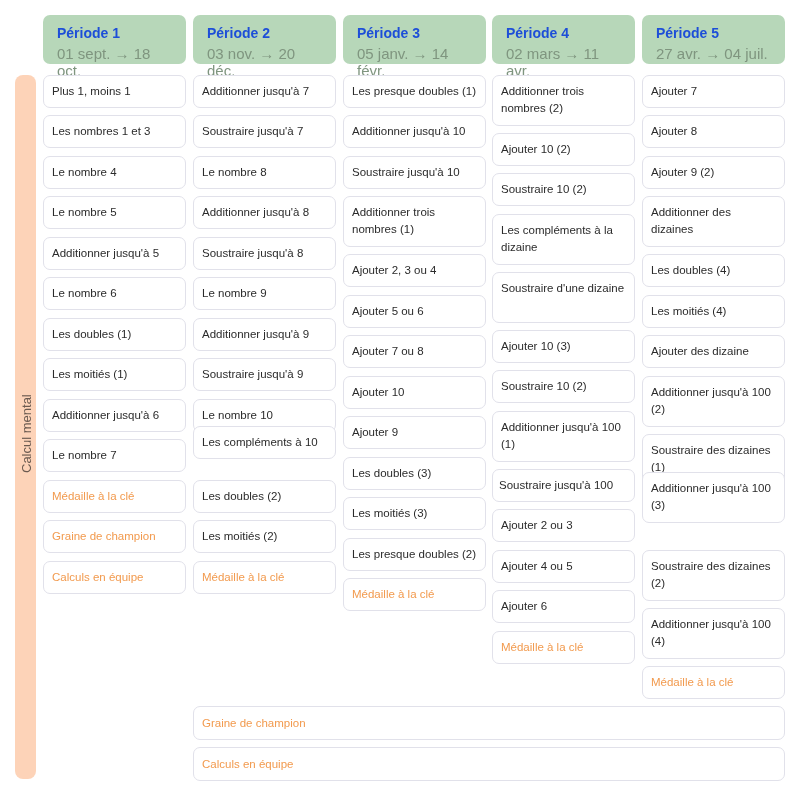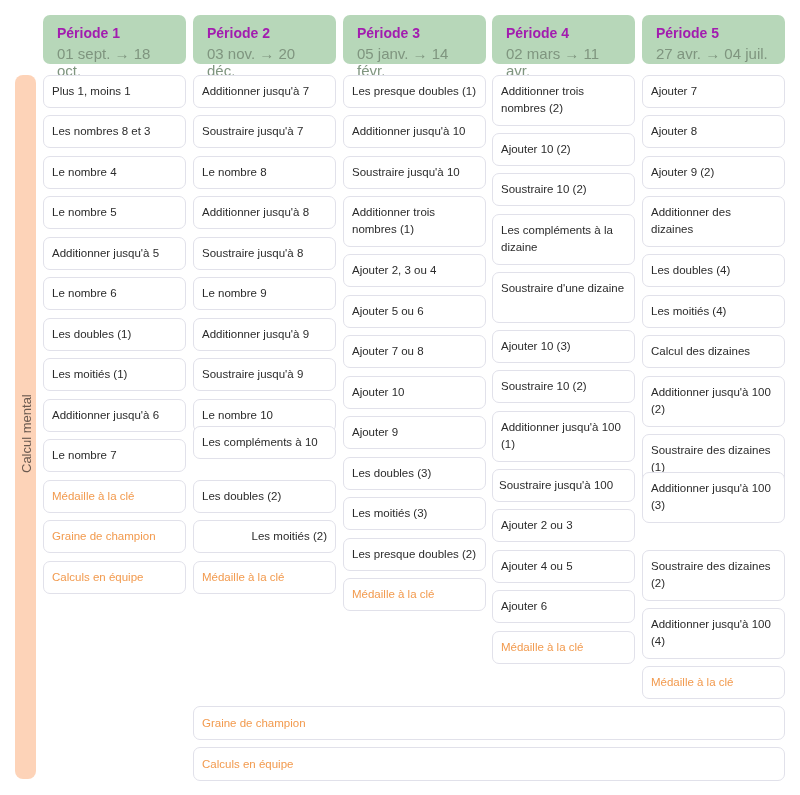--- a/index.html
+++ b/index.html
@@ -5,21 +5,21 @@
   * { box-sizing: border-box; margin: 0; padding: 0; }
   body {
     width: 800px; height: 795px; background: #ffffff;
     font-family: "Liberation Sans", "DejaVu Sans", sans-serif;
     color: #2b2b2b; position: relative; overflow: hidden;
   }
   .header {
     position: absolute; top: 15px; height: 49px; width: 143px;
     background: #b7d7b9; border-radius: 7px; padding: 9px 14px;
   }
-  .header .title { font-size: 14px; font-weight: bold; color: #a21caf; line-height: 18px; }
+  .header .title { font-size: 14px; font-weight: bold; color: #1d4ed8; line-height: 18px; }
   .header .dates { font-size: 15px; color: #7f957f; margin-top: 3px; }
   .side-bar {
     position: absolute; left: 15px; top: 75px; width: 21px; height: 704px;
     background: #fdd3b8; border-radius: 8px;
   }
   .side-label {
     position: absolute; left: 16px; top: 430px; transform: translate(0,-50%) rotate(-90deg);
     transform-origin: center; width: 20px; text-align: center; white-space: nowrap;
     font-size: 13px; color: #6b5a50;
   }
@@ -59,21 +59,21 @@
       <div class="title">Période 4</div>
       <div class="dates">02 mars → 11 avr.</div>
     </div>
     <div class="header" style="left: 642px;">
       <div class="title">Période 5</div>
       <div class="dates">27 avr. → 04 juil.</div>
     </div>
   </div>
 <div id="cols">
     <div class="card" style="left: 43px; top: 75px; height: 33px; position: absolute;"><span>Plus 1, moins 1</span></div>
-    <div class="card" style="left: 43px; top: 115px; height: 33px; position: absolute;"><span>Les nombres 8 et 3</span></div>
+    <div class="card" style="left: 43px; top: 115px; height: 33px; position: absolute;"><span>Les nombres 1 et 3</span></div>
     <div class="card" style="left: 43px; top: 156px; height: 33px; position: absolute;"><span>Le nombre 4</span></div>
     <div class="card" style="left: 43px; top: 196px; height: 33px; position: absolute;"><span>Le nombre 5</span></div>
     <div class="card" style="left: 43px; top: 237px; height: 33px; position: absolute;"><span>Additionner jusqu'à 5</span></div>
     <div class="card" style="left: 43px; top: 277px; height: 33px; position: absolute;"><span>Le nombre 6</span></div>
     <div class="card" style="left: 43px; top: 318px; height: 33px; position: absolute;"><span>Les doubles (1)</span></div>
     <div class="card" style="left: 43px; top: 358px; height: 33px; position: absolute;"><span>Les moitiés (1)</span></div>
     <div class="card" style="left: 43px; top: 399px; height: 33px; position: absolute;"><span>Additionner jusqu'à 6</span></div>
     <div class="card" style="left: 43px; top: 439px; height: 33px; position: absolute;"><span>Le nombre 7</span></div>
     <div class="card special" style="left: 43px; top: 480px; height: 33px; position: absolute;"><span>Médaille à la clé</span></div>
     <div class="card special" style="left: 43px; top: 520px; height: 33px; position: absolute;"><span>Graine de champion</span></div>
@@ -82,21 +82,21 @@
     <div class="card" style="left: 193px; top: 115px; height: 33px; position: absolute;"><span>Soustraire jusqu'à 7</span></div>
     <div class="card" style="left: 193px; top: 156px; height: 33px; position: absolute;"><span>Le nombre 8</span></div>
     <div class="card" style="left: 193px; top: 196px; height: 33px; position: absolute;"><span>Additionner jusqu'à 8</span></div>
     <div class="card" style="left: 193px; top: 237px; height: 33px; position: absolute;"><span>Soustraire jusqu'à 8</span></div>
     <div class="card" style="left: 193px; top: 277px; height: 33px; position: absolute;"><span>Le nombre 9</span></div>
     <div class="card" style="left: 193px; top: 318px; height: 33px; position: absolute;"><span>Additionner jusqu'à 9</span></div>
     <div class="card" style="left: 193px; top: 358px; height: 33px; position: absolute;"><span>Soustraire jusqu'à 9</span></div>
     <div class="card" style="left: 193px; top: 399px; height: 33px; position: absolute;"><span>Le nombre 10</span></div>
     <div class="card" style="left: 193px; top: 426px; height: 33px; position: absolute;"><span>Les compléments à 10</span></div>
     <div class="card" style="left: 193px; top: 480px; height: 33px; position: absolute;"><span>Les doubles (2)</span></div>
-    <div class="card" style="left: 193px; top: 520px; height: 33px; position: absolute; text-align: right;"><span>Les moitiés (2)</span></div>
+    <div class="card" style="left: 193px; top: 520px; height: 33px; position: absolute;"><span>Les moitiés (2)</span></div>
     <div class="card special" style="left: 193px; top: 561px; height: 33px; position: absolute;"><span>Médaille à la clé</span></div>
     <div class="card" style="left: 343px; top: 75px; height: 33px; position: absolute;"><span>Les presque doubles (1)</span></div>
     <div class="card" style="left: 343px; top: 115px; height: 33px; position: absolute;"><span>Additionner jusqu'à 10</span></div>
     <div class="card" style="left: 343px; top: 156px; height: 33px; position: absolute;"><span>Soustraire jusqu'à 10</span></div>
     <div class="card" style="left: 343px; top: 196px; height: 51px; position: absolute;"><span>Additionner trois nombres (1)</span></div>
     <div class="card" style="left: 343px; top: 254px; height: 33px; position: absolute;"><span>Ajouter 2, 3 ou 4</span></div>
     <div class="card" style="left: 343px; top: 295px; height: 33px; position: absolute;"><span>Ajouter 5 ou 6</span></div>
     <div class="card" style="left: 343px; top: 335px; height: 33px; position: absolute;"><span>Ajouter 7 ou 8</span></div>
     <div class="card" style="left: 343px; top: 376px; height: 33px; position: absolute;"><span>Ajouter 10</span></div>
     <div class="card" style="left: 343px; top: 416px; height: 33px; position: absolute;"><span>Ajouter 9</span></div>
@@ -116,21 +116,21 @@
     <div class="card" style="left: 492px; top: 509px; height: 33px; position: absolute;"><span>Ajouter 2 ou 3</span></div>
     <div class="card" style="left: 492px; top: 550px; height: 33px; position: absolute;"><span>Ajouter 4 ou 5</span></div>
     <div class="card" style="left: 492px; top: 590px; height: 33px; position: absolute;"><span>Ajouter 6</span></div>
     <div class="card special" style="left: 492px; top: 631px; height: 33px; position: absolute;"><span>Médaille à la clé</span></div>
     <div class="card" style="left: 642px; top: 75px; height: 33px; position: absolute;"><span>Ajouter 7</span></div>
     <div class="card" style="left: 642px; top: 115px; height: 33px; position: absolute;"><span>Ajouter 8</span></div>
     <div class="card" style="left: 642px; top: 156px; height: 33px; position: absolute;"><span>Ajouter 9 (2)</span></div>
     <div class="card" style="left: 642px; top: 196px; height: 51px; position: absolute;"><span>Additionner des dizaines</span></div>
     <div class="card" style="left: 642px; top: 254px; height: 33px; position: absolute;"><span>Les doubles (4)</span></div>
     <div class="card" style="left: 642px; top: 295px; height: 33px; position: absolute;"><span>Les moitiés (4)</span></div>
-    <div class="card" style="left: 642px; top: 335px; height: 33px; position: absolute;"><span>Calcul des dizaines</span></div>
+    <div class="card" style="left: 642px; top: 335px; height: 33px; position: absolute;"><span>Ajouter des dizaine</span></div>
     <div class="card" style="left: 642px; top: 376px; height: 51px; position: absolute;"><span>Additionner jusqu'à 100 (2)</span></div>
     <div class="card" style="left: 642px; top: 434px; height: 51px; position: absolute;"><span>Soustraire des dizaines (1)</span></div>
     <div class="card" style="left: 642px; top: 472px; height: 51px; position: absolute;"><span>Additionner jusqu'à 100 (3)</span></div>
     <div class="card" style="left: 642px; top: 550px; height: 51px; position: absolute;"><span>Soustraire des dizaines (2)</span></div>
     <div class="card" style="left: 642px; top: 608px; height: 51px; position: absolute;"><span>Additionner jusqu'à 100 (4)</span></div>
     <div class="card special" style="left: 642px; top: 666px; height: 33px; position: absolute;"><span>Médaille à la clé</span></div>
   </div>
 
 <div class="wide" style="top:706px"><span>Graine de champion</span></div>
 <div class="wide" style="top:747px"><span>Calculs en équipe</span></div>

